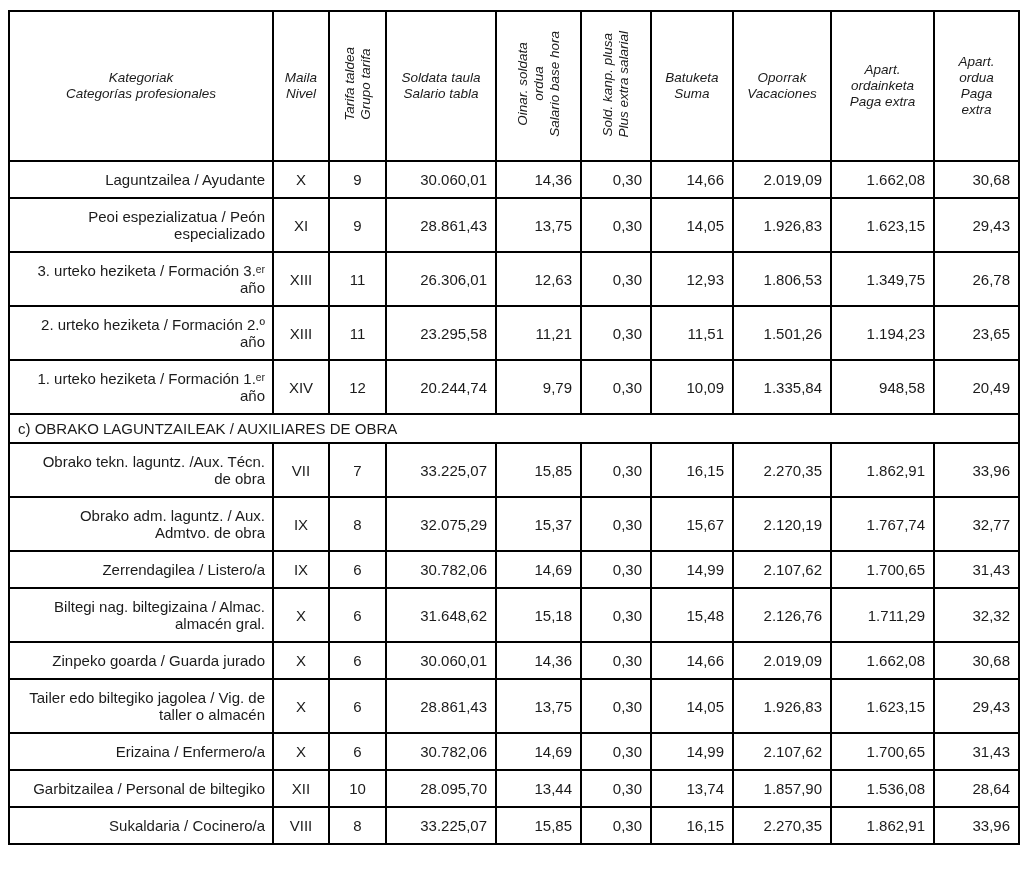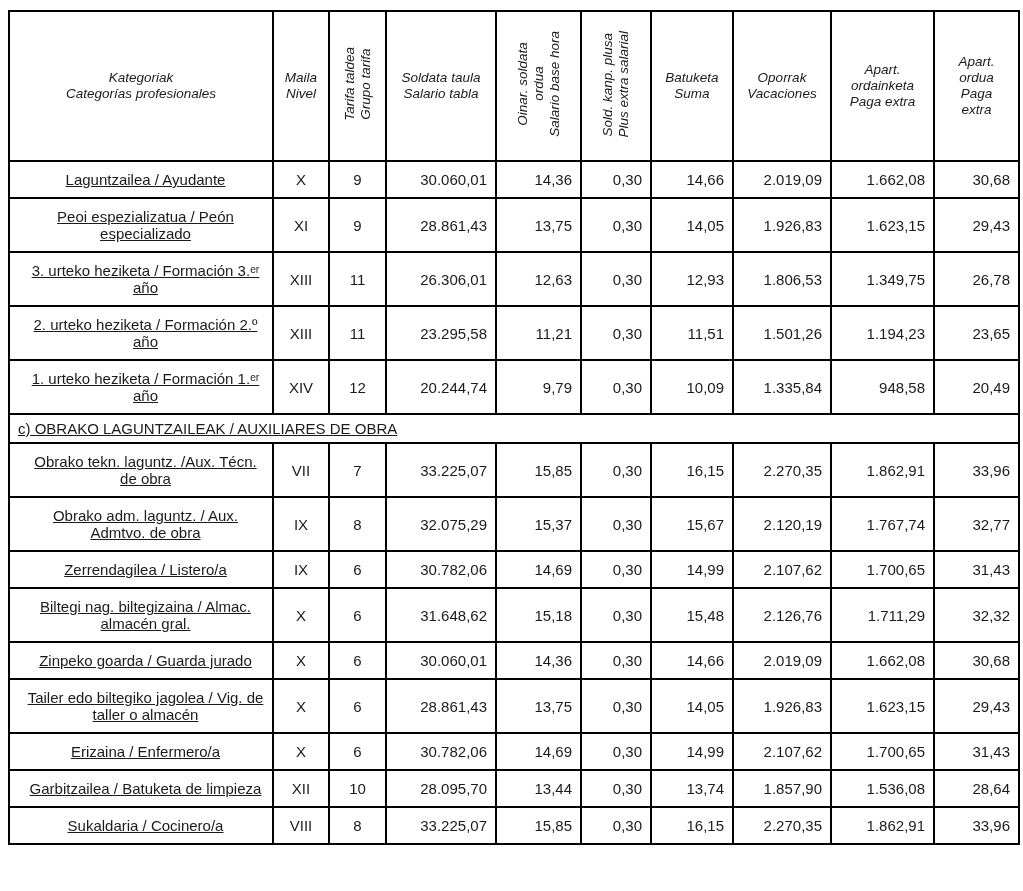--- a/index.html
+++ b/index.html
@@ -45,28 +45,27 @@
     transform: rotate(180deg);
     white-space: nowrap;
   }
   .rot .hline { line-height: 16px; text-align: center; }
   .salary td {
     font-size: 15px;
     line-height: 17px;
     padding: 9px 7px;
     vertical-align: middle;
   }
-  td.cat { text-align: center; padding-left: 16px; text-decoration: underline; }
+  td.cat { text-align: right; padding-left: 16px; }
   td.cen { text-align: center; }
   td.num { text-align: right; padding-right: 8px; }
   td.section-cell {
     text-align: left;
     padding: 5px 8px;
     font-size: 15px;
-    text-decoration: underline;
   }
 </style>
 </head>
 <body>
 
 <div class="sheet">
   <table class="salary">
     <colgroup id="cols">
         <col style="width: 264px;">
         <col style="width: 56px;">
@@ -273,21 +272,21 @@
           <td class="cen">6</td>
           <td class="num">30.782,06</td>
           <td class="num">14,69</td>
           <td class="num">0,30</td>
           <td class="num">14,99</td>
           <td class="num">2.107,62</td>
           <td class="num">1.700,65</td>
           <td class="num">31,43</td>
         </tr>
         <tr>
-          <td class="cat">Garbitzailea / Batuketa de limpieza</td>
+          <td class="cat">Garbitzailea / Personal de biltegiko</td>
           <td class="cen">XII</td>
           <td class="cen">10</td>
           <td class="num">28.095,70</td>
           <td class="num">13,44</td>
           <td class="num">0,30</td>
           <td class="num">13,74</td>
           <td class="num">1.857,90</td>
           <td class="num">1.536,08</td>
           <td class="num">28,64</td>
         </tr>

